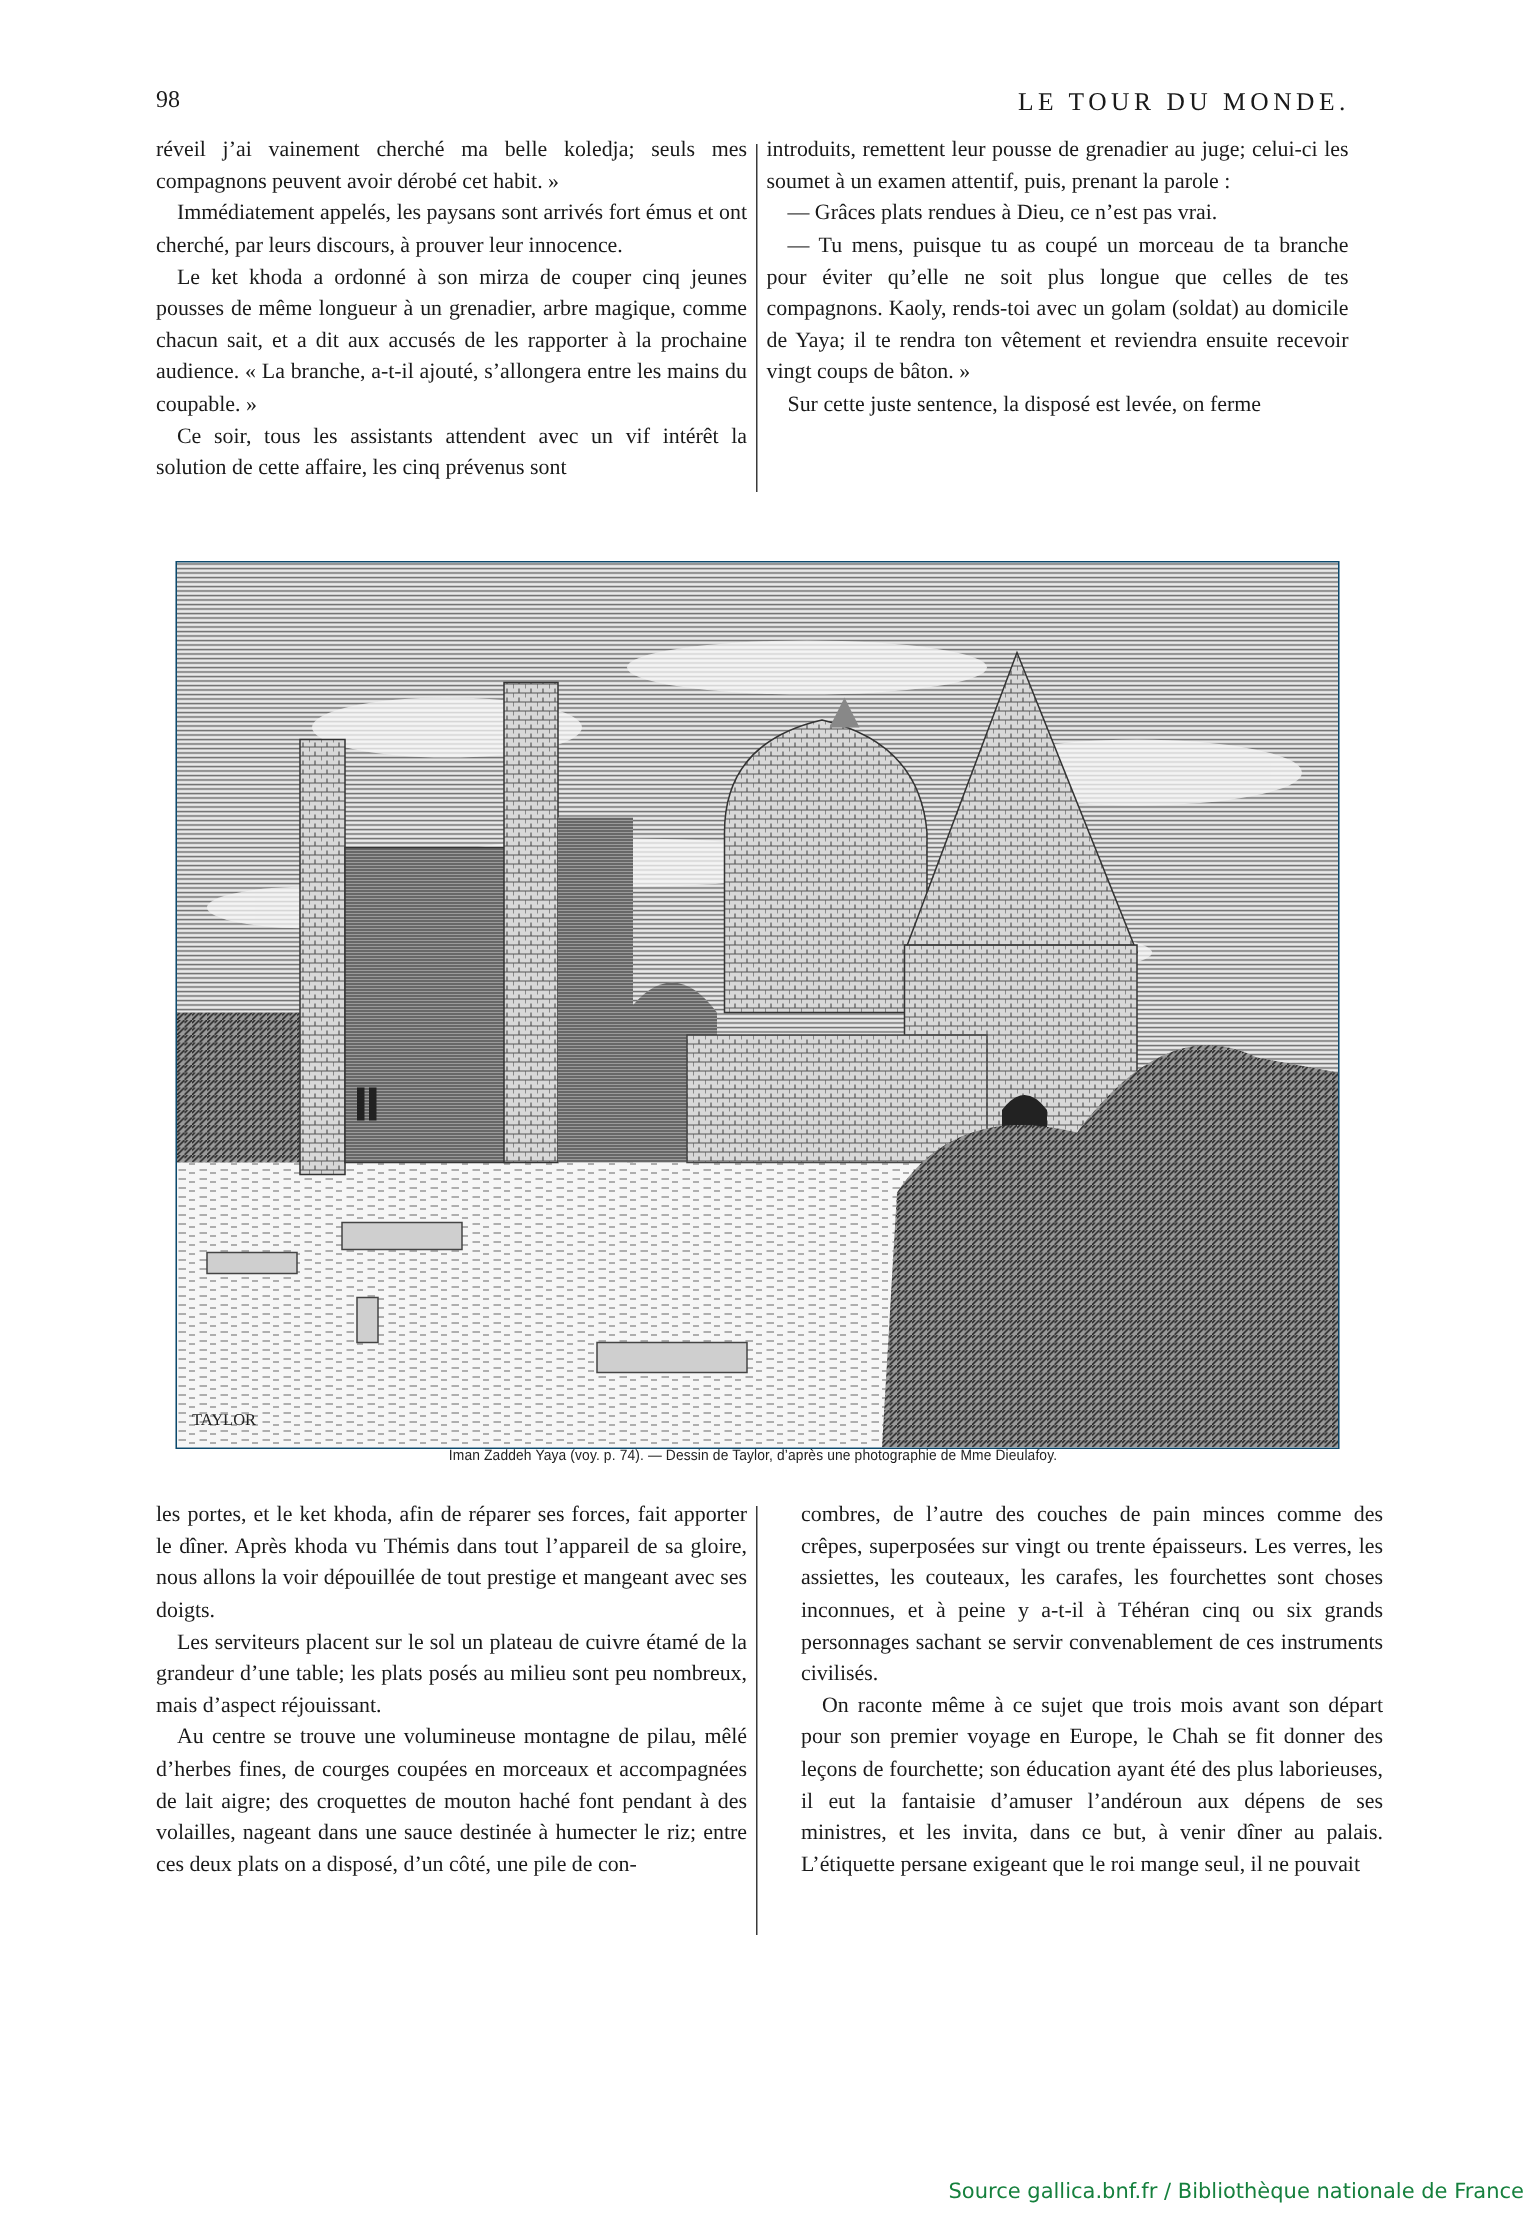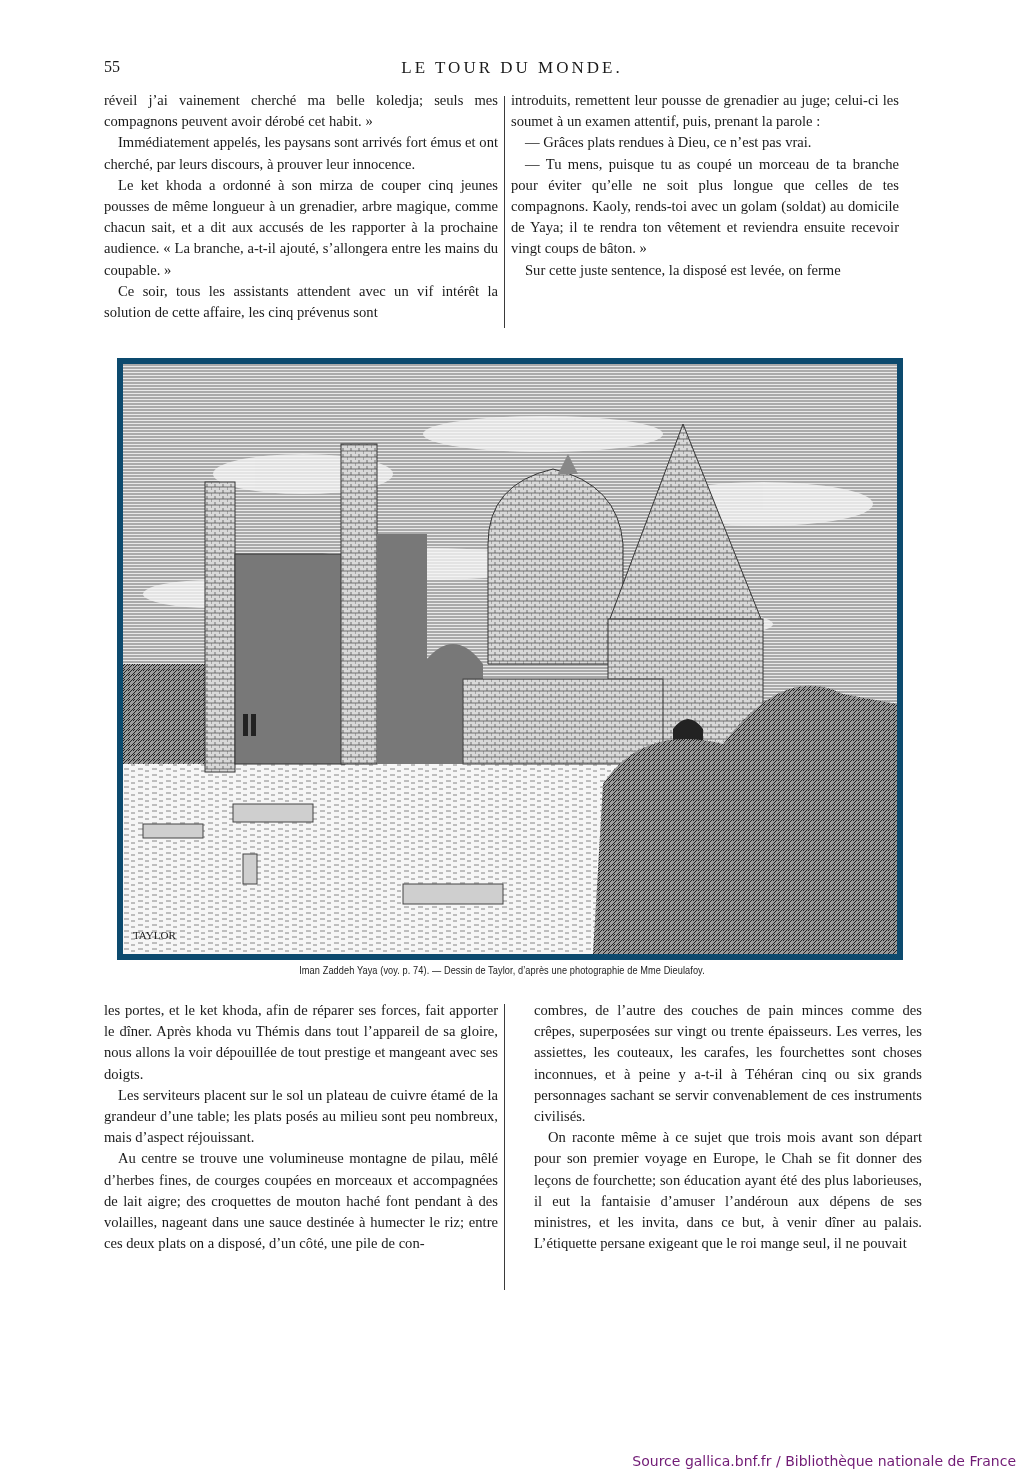--- a/index.html
+++ b/index.html
@@ -31,21 +31,21 @@
       position: absolute;
       left: 0;
       top: 0;
       font-size: 16px;
     }
     .journal-title {
       position: absolute;
       left: 0;
       right: 0;
       top: 0;
-      text-align: center;
+      text-align: right;
       font-size: 17px;
       letter-spacing: 3px;
       padding-left: 20px;
     }
     .column {
       position: absolute;
       font-size: 14.6px;
       line-height: 21.2px;
       text-align: justify;
       hyphens: none;
@@ -69,24 +69,24 @@
       position: absolute;
       width: 1px;
       background: #3a3a3a;
     }
     .rule-top { left: 504px; top: 96px; height: 232px; }
     .rule-bot { left: 504px; top: 1004px; height: 286px; }
 
     .figure {
       position: absolute;
       left: 117px;
-      top: 358px;
+      top: 374px;
       width: 774px;
       height: 590px;
-      border: 6px solid #0c4a6e;
+      border: 1px solid #0c4a6e;
       overflow: hidden;
       background: #e5e5e5;
     }
     .figure svg { display: block; width: 100%; height: 100%; }
 
     .caption {
       position: absolute;
       left: 104px;
       width: 796px;
       top: 965px;
@@ -97,30 +97,30 @@
       color: #222;
       transform: scaleX(0.92);
     }
 
     .source-footer {
       position: absolute;
       right: 8px;
       bottom: 8px;
       font-family: "DejaVu Sans", "Liberation Sans", sans-serif;
       font-size: 14px;
-      color: #701a75;
+      color: #15803d;
     }
   </style>
 </head>
 <body>
 
 <div class="page">
 
   <div class="running-head">
-    <span class="page-number">55</span>
+    <span class="page-number">98</span>
     <span class="journal-title">LE TOUR DU MONDE.</span>
   </div>
 
   <div class="column col-top-left">
       <p class="cont">réveil j’ai vainement cherché ma belle koledja; seuls mes compagnons peuvent avoir dérobé cet habit. »</p>
       <p class="para">Immédiatement appelés, les paysans sont arrivés fort émus et ont cherché, par leurs discours, à prouver leur innocence.</p>
       <p class="para">Le ket khoda a ordonné à son mirza de couper cinq jeunes pousses de même longueur à un grenadier, arbre magique, comme chacun sait, et a dit aux accusés de les rapporter à la prochaine audience. « La branche, a-t-il ajouté, s’allongera entre les mains du coupable. »</p>
       <p class="para">Ce soir, tous les assistants attendent avec un vif intérêt la solution de cette affaire, les cinq prévenus sont</p>
     </div>
   <div class="col-rule rule-top"></div>

